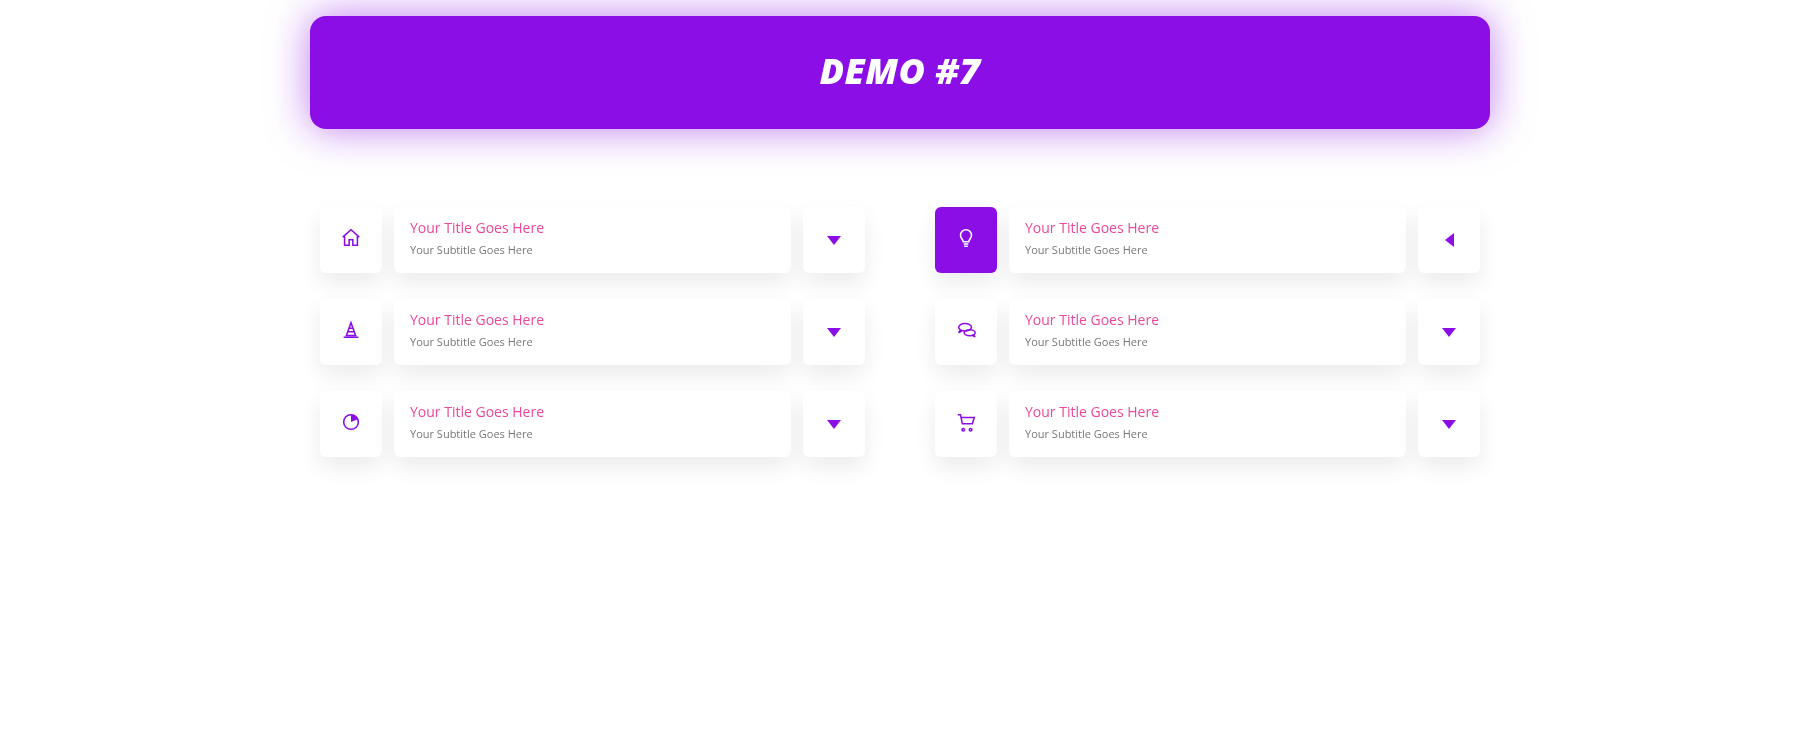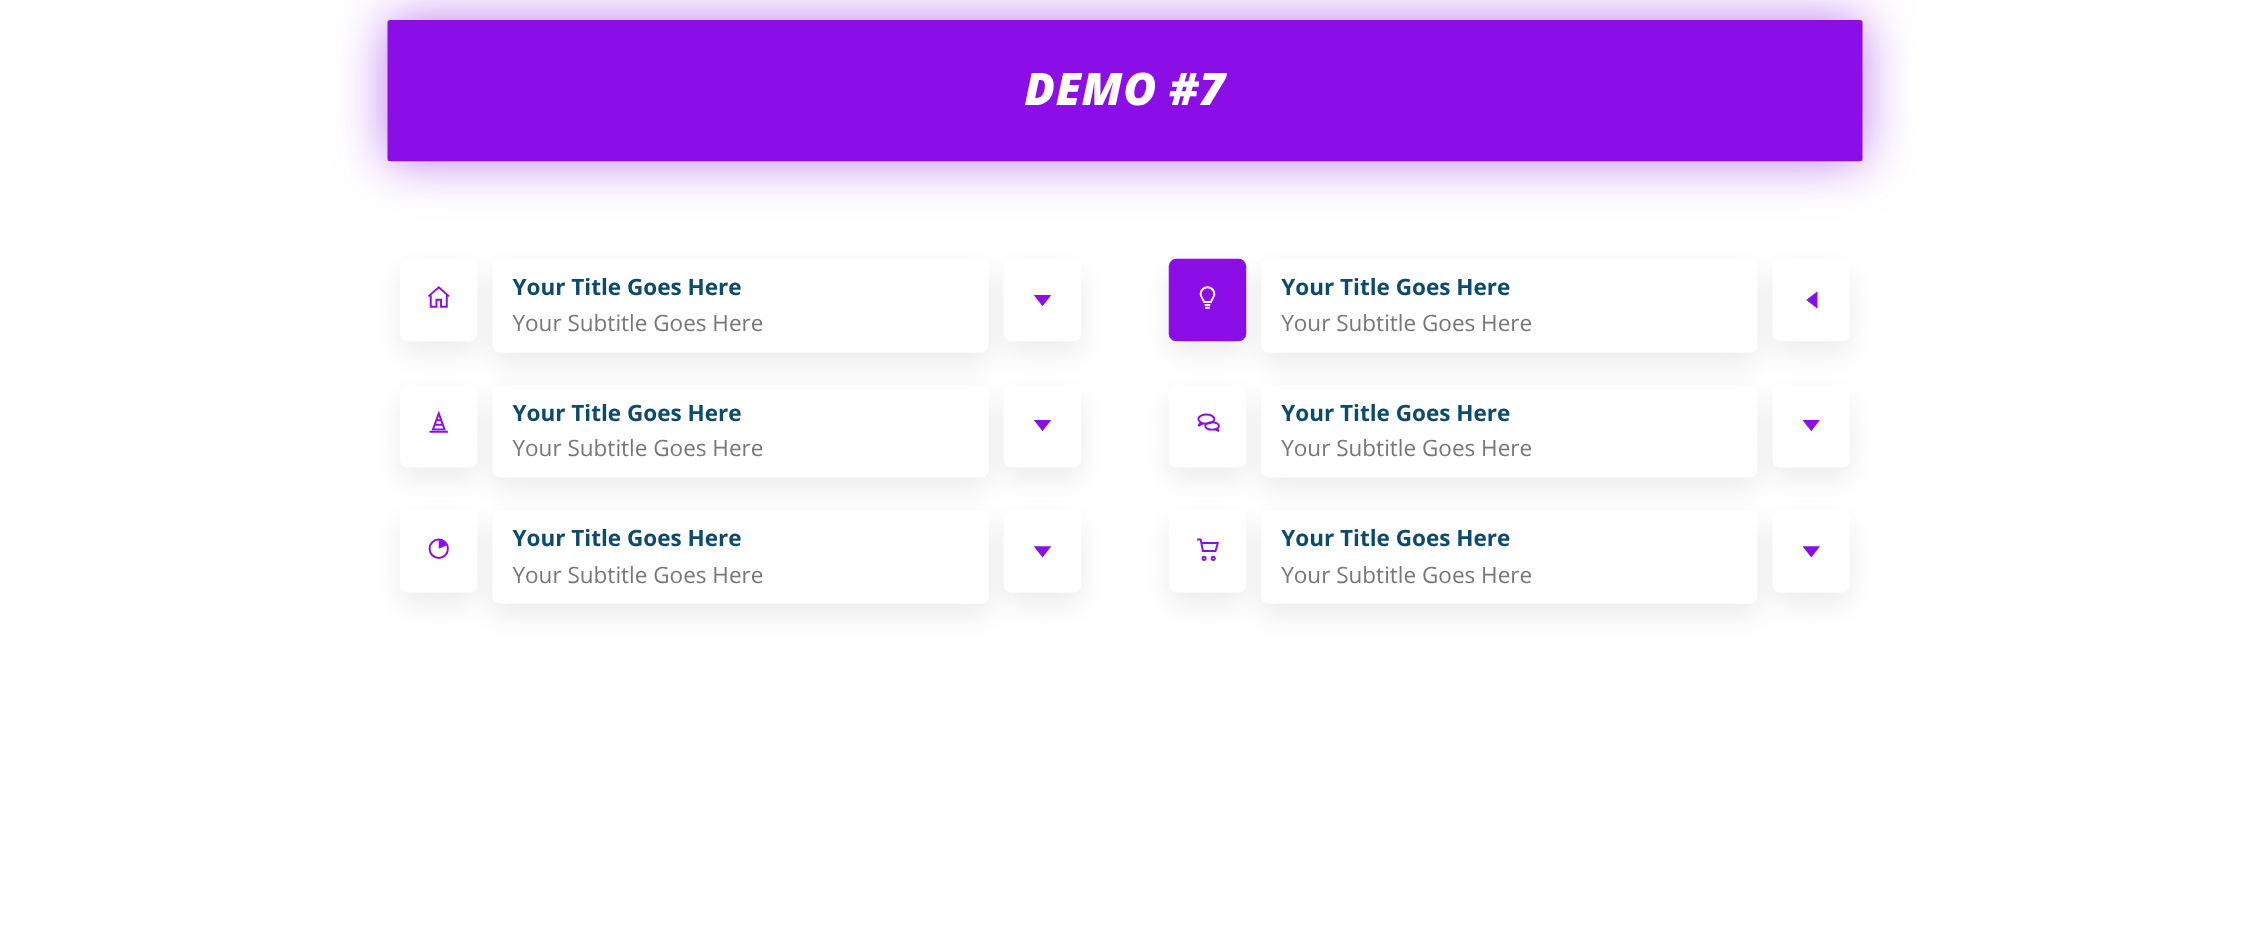--- a/index.html
+++ b/index.html
@@ -1,28 +1,28 @@
 <!DOCTYPE html>
 <html><head>
   <meta charset="utf-8">
   <style>
     * { box-sizing:border-box; margin:0; padding:0; }
     body { font-family:"Open Sans","Helvetica Neue",Arial,sans-serif; background:#fff; width:1800px; height:748px; overflow:hidden; color:#333; }
-    .banner { width:1180px; margin:16px auto 0; background:#8a0ee5; border-radius:2px; padding:30px 24px 34px; text-align:center; box-shadow:0 0 40px rgba(138,14,229,.55); }
+    .banner { width:1180px; margin:16px auto 0; background:#8a0ee5; border-radius:16px; padding:30px 24px 34px; text-align:center; box-shadow:0 0 40px rgba(138,14,229,.55); }
     .banner h1 { color:#fff; font-weight:800; font-size:36px; letter-spacing:.5px; font-style:italic; }
     .columns { display:flex; gap:70px; width:1160px; margin:78px auto 0; }
     .col { flex:1; display:flex; flex-direction:column; gap:26px; }
     .acc-item { display:flex; flex-direction:column; }
     .acc-row { display:flex; gap:12px; align-items:stretch; }
     .icon-tile { width:62px; height:66px; background:#fff; border-radius:6px; display:flex; align-items:center; justify-content:center; box-shadow:0 10px 22px rgba(0,0,0,.08); }
     .icon-tile.active { background:#8a0ee5; }
     .icon-tile svg { width:22px; height:22px; }
     .title-tile { flex:1; background:#fff; border-radius:6px; padding:12px 16px 11px; box-shadow:0 10px 22px rgba(0,0,0,.08); }
-    .title-tile .t { color:#0c4a6e; font-size:18px; font-weight:700; line-height:1.25; }
-    .title-tile .s { color:#777; font-size:18px; margin-top:5px; font-weight:400; }
+    .title-tile .t { color:#ec4899; font-size:14px; font-weight:400; line-height:1.25; }
+    .title-tile .s { color:#777; font-size:11px; margin-top:5px; font-weight:400; }
     .toggle-tile { width:62px; height:66px; background:#fff; border-radius:6px; display:flex; align-items:center; justify-content:center; box-shadow:0 10px 22px rgba(0,0,0,.08); cursor:pointer; }
     .caret-down { width:0; height:0; border-left:7px solid transparent; border-right:7px solid transparent; border-top:9px solid #8a0ee5; }
     .caret-left { width:0; height:0; border-top:7px solid transparent; border-bottom:7px solid transparent; border-right:9px solid #8a0ee5; }
     .content-panel { background:#fff; border-radius:6px; padding:22px 22px 24px; box-shadow:0 12px 24px rgba(0,0,0,.08); color:#666; font-size:15px; line-height:1.7; margin-top:12px; margin-left:74px; }
     .purple-stroke { stroke:#8a0ee5; fill:none; stroke-width:1.7; }
     .purple-fill   { fill:#8a0ee5; stroke:none; }
     .white-stroke  { stroke:#fff;   fill:none; stroke-width:1.7; }
   </style>
 </head>
 <body>

